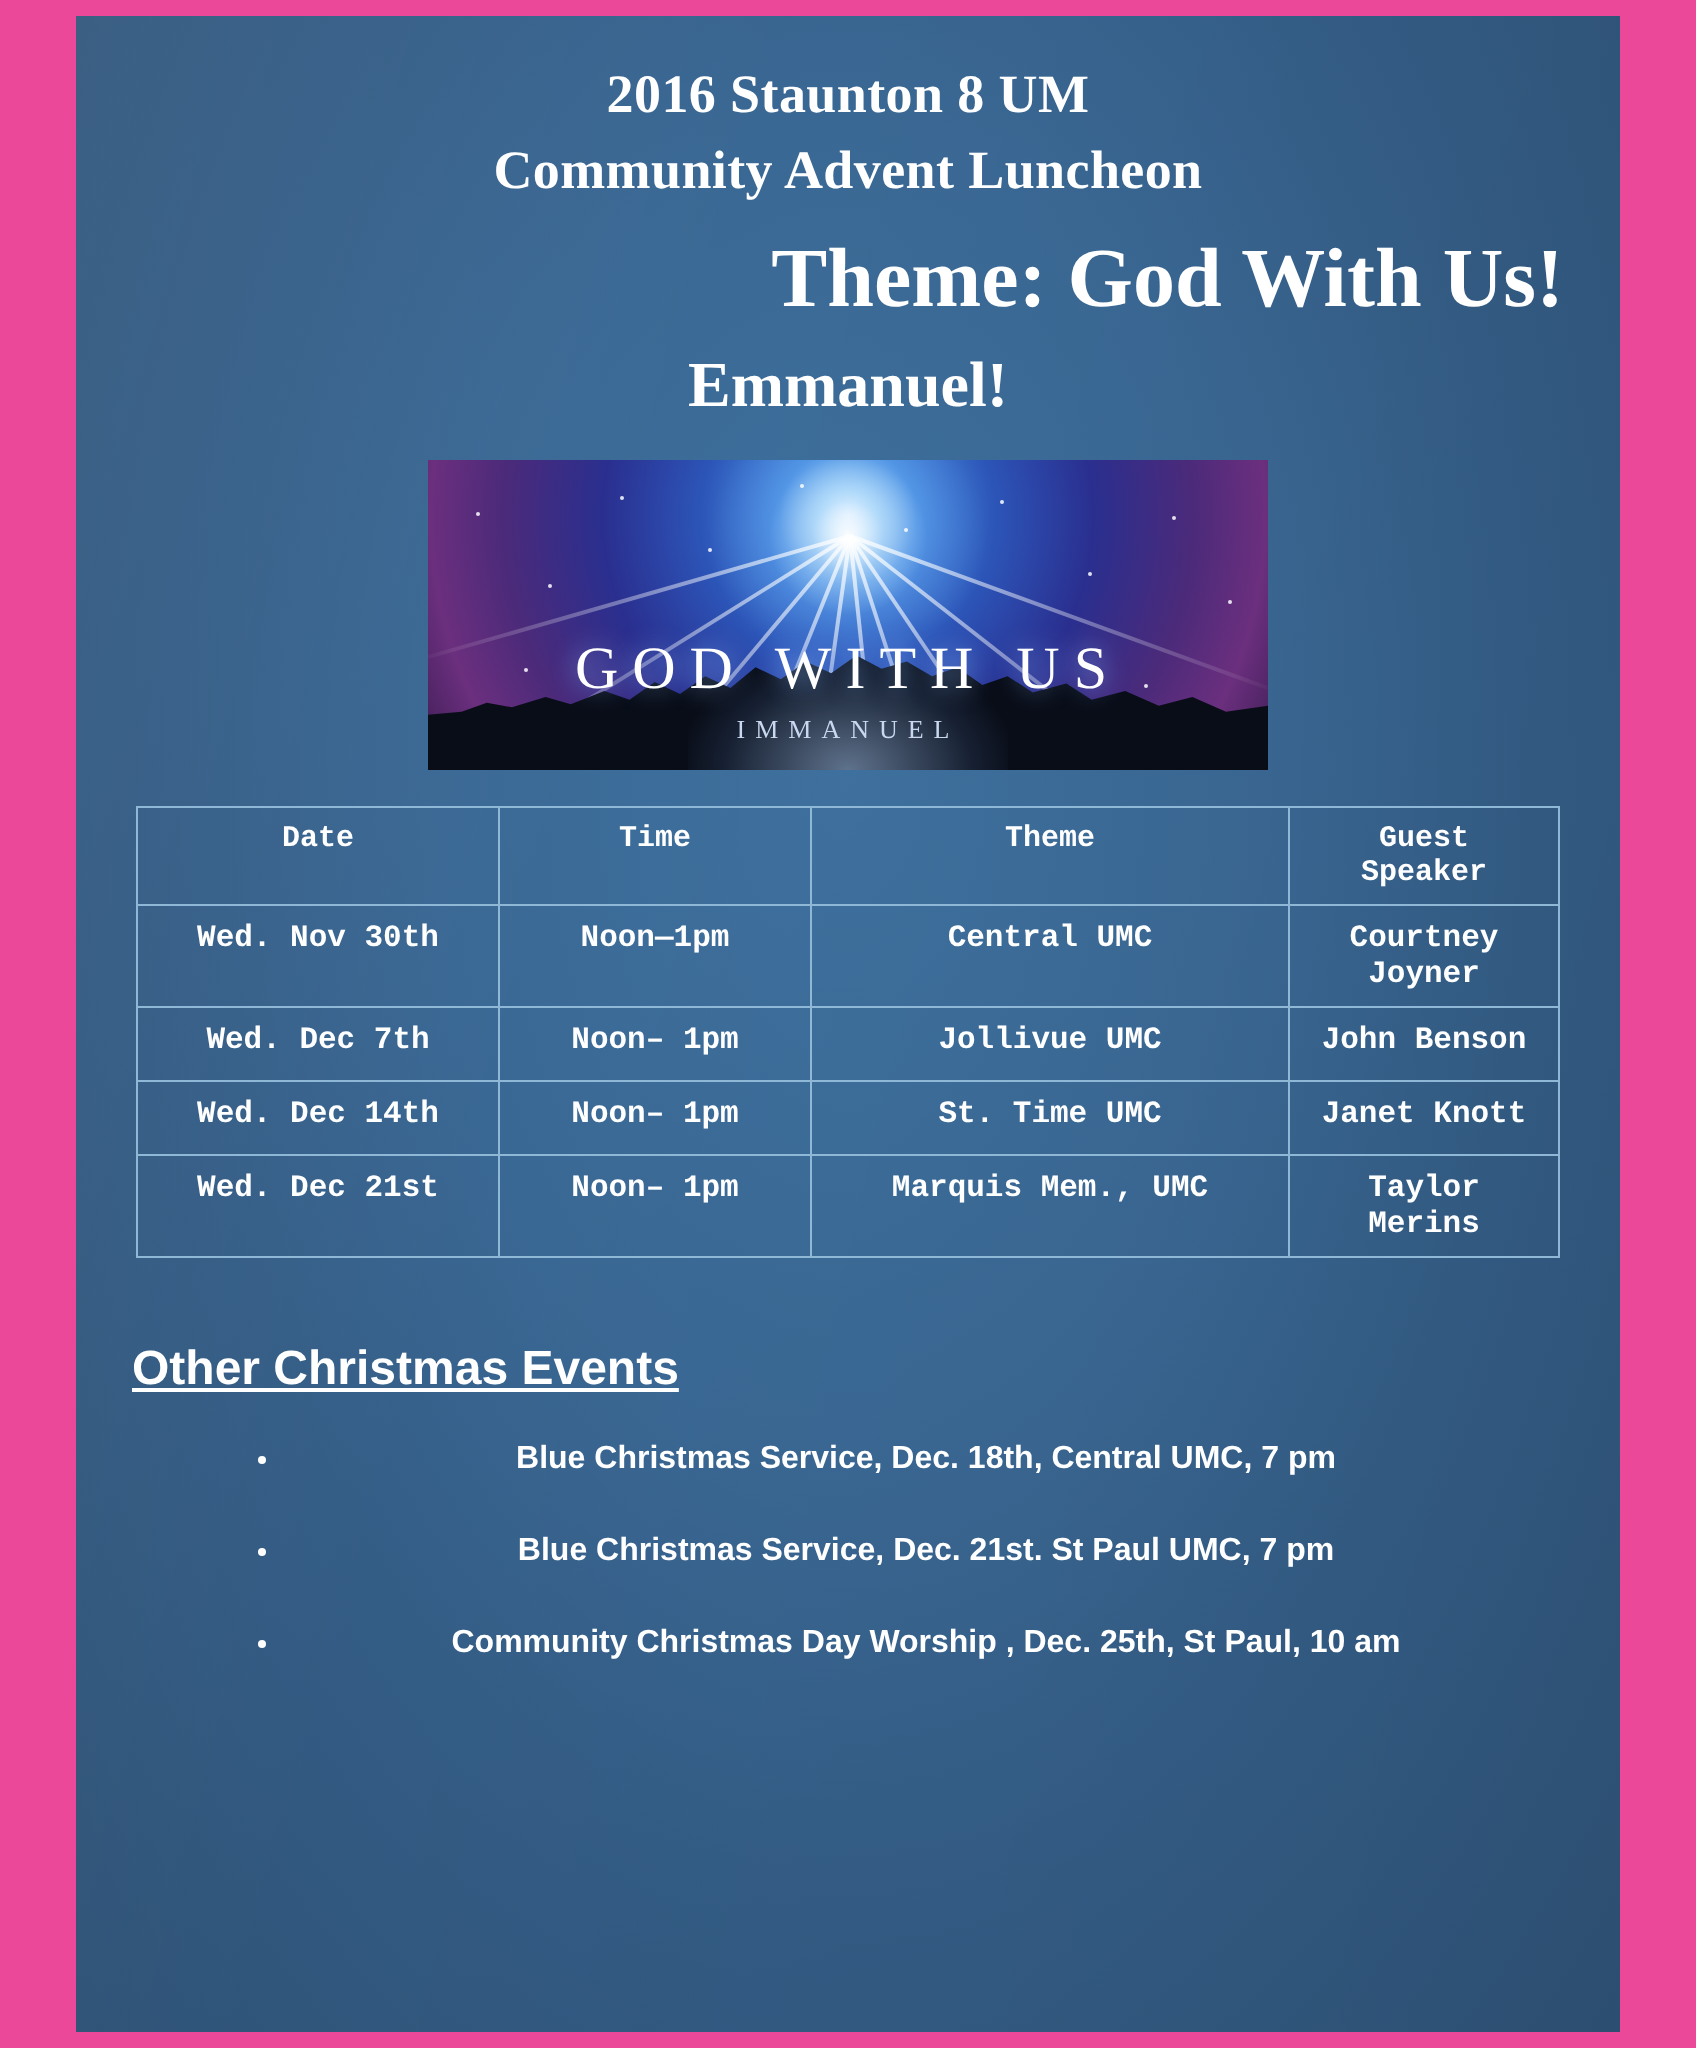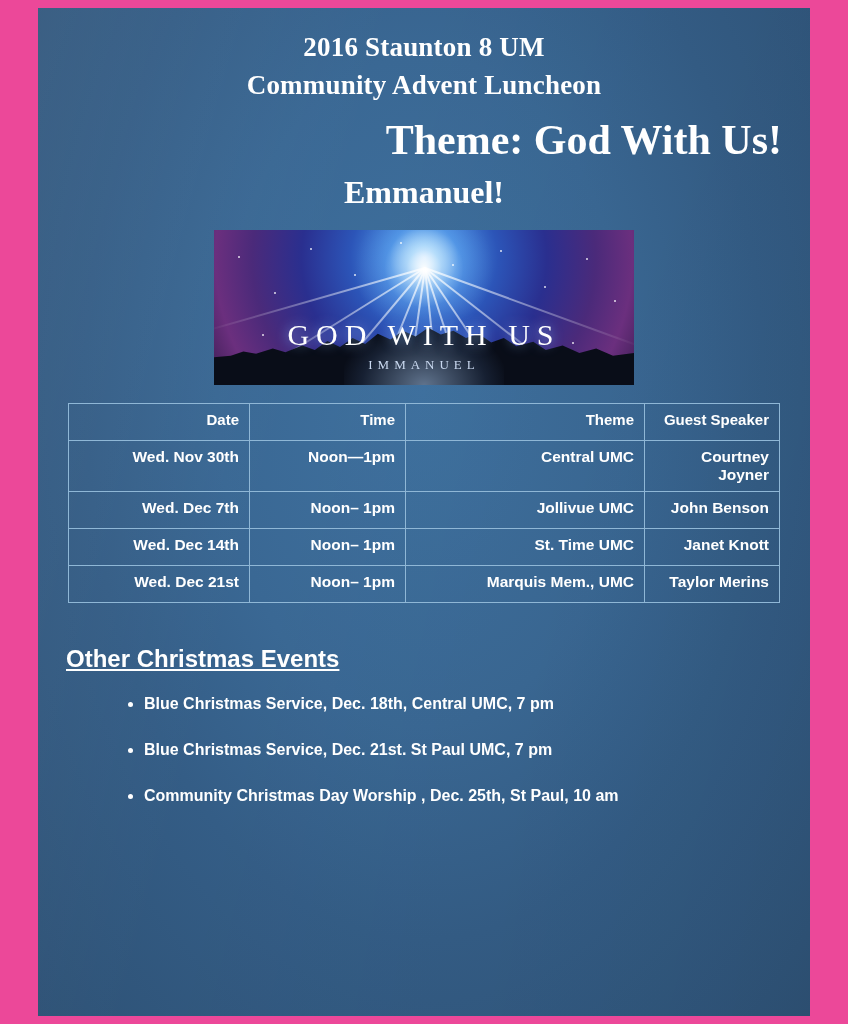--- a/index.html
+++ b/index.html
@@ -157,26 +157,26 @@
   }
   
   table.schedule {
     margin: 18px auto 0 auto;
     width: 712px;
     border-collapse: collapse;
     color: #ffffff;
   }
   table.schedule td, table.schedule th {
     border: 1px solid #8fb7d6;
-    text-align: right;
+    text-align: center;
     vertical-align: top;
     padding: 7px 10px 7px 10px;
     font-size: 15.5px;
     font-weight: bold;
-    font-family: Liberation Sans, sans-serif;
+    font-family: Liberation Mono, monospace;
   }
   table.schedule th {
     font-size: 15px;
     height: 22px;
   }
   table.schedule td {
     height: 22px;
   }
   .row-tall td { padding-bottom: 38px; }
   .col-date { width: 160px; }
@@ -189,20 +189,21 @@
     font-weight: bold;
     font-size: 24px;
     margin-top: 42px;
     text-decoration: underline;
     font-family: "Liberation Sans", sans-serif;
   }
   ul.events {
     margin: 20px 0 0 0;
     padding-left: 78px;
     color: #ffffff;
+    text-align: center;
   }
   ul.events li {
     font-size: 16px;
     font-weight: bold;
     line-height: 1.35;
     margin-bottom: 24px;
     font-family: "Liberation Sans", sans-serif;
   }
 </style>
 </head>

